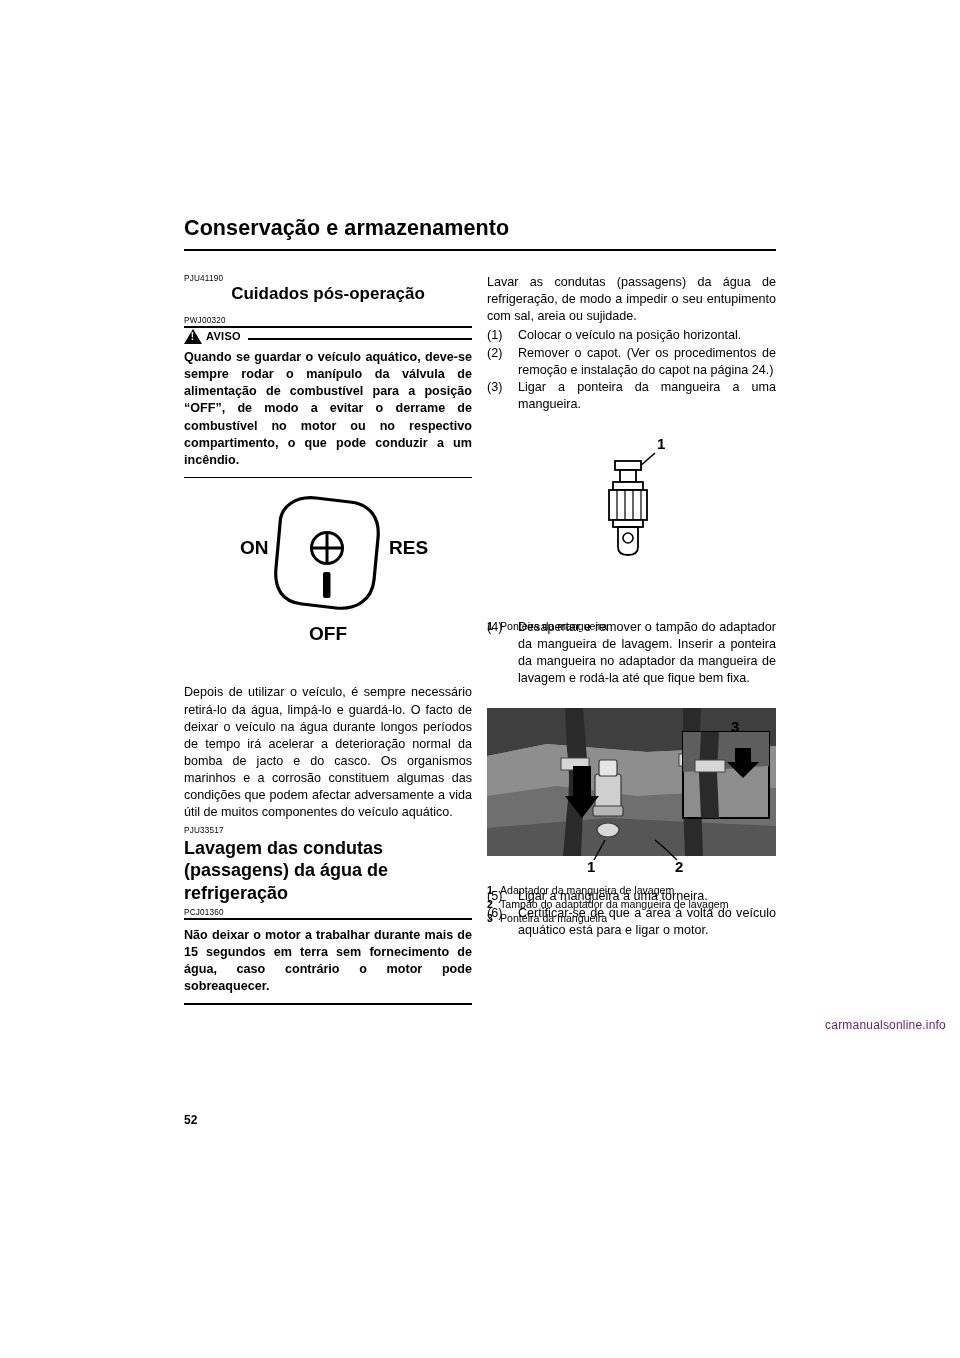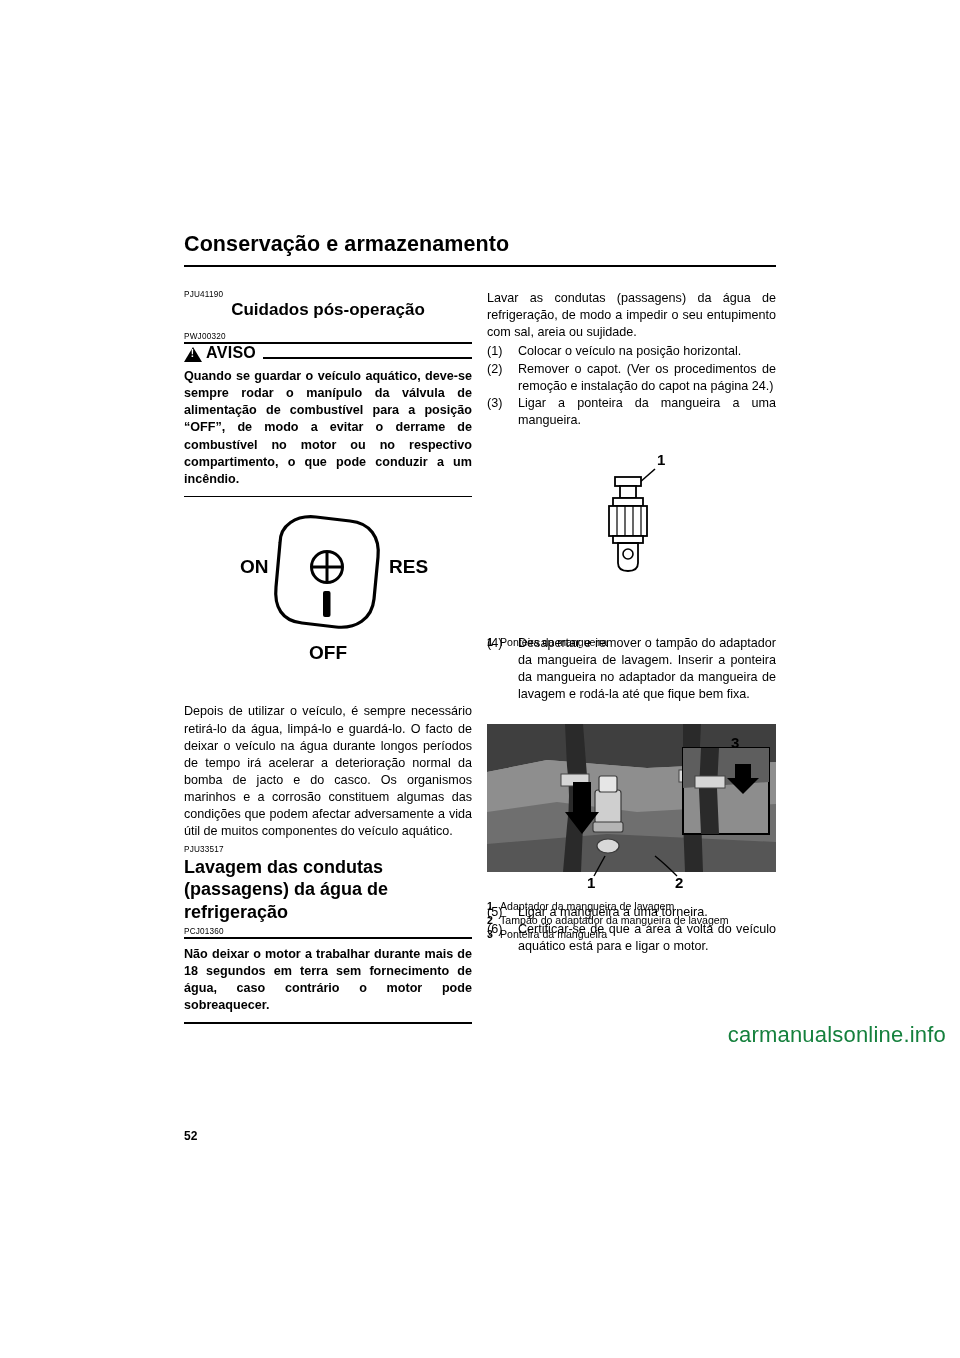--- a/index.html
+++ b/index.html
@@ -8,21 +8,21 @@
     width: 960px;
     height: 1358px;
     background: #ffffff;
     font-family: "Liberation Sans", sans-serif;
     color: #000;
     position: relative;
     overflow: hidden;
   }
   .page {
     position: absolute;
-    left: 0; top: 16px;
+    left: 0; top: 0;
     width: 960px; height: 1040px;
   }
   
   .page-title {
     position: absolute;
     left: 184px; top: 216px;
     font-size: 21.5px;
     font-weight: bold;
     letter-spacing: 0.1px;
   }
@@ -80,21 +80,21 @@
   .warn-rule-top {
     width: 100%; height: 1.6px; background: #000;
   }
   .warn-rule-bottom {
     width: 100%; height: 1.6px; background: #000; margin-top: 6px;
   }
   .aviso-label {
     display: inline-flex;
     align-items: center;
     gap: 4px;
-    font-size: 16px;
+    font-size: 11px;
     font-weight: bold;
     letter-spacing: 0.3px;
     background: #fff;
     padding-right: 7px;
   }
   .tri {
     display: inline-block;
     width: 0; height: 0;
     border-left: 9px solid transparent;
     border-right: 9px solid transparent;
@@ -165,22 +165,22 @@
   
   .page-number {
     position: absolute;
     left: 184px; top: 1113px;
     font-size: 12px;
     font-weight: bold;
   }
   .watermark {
     position: absolute;
     right: 14px; bottom: 8px;
-    font-size: 22px;
-    color: #15803d;
+    font-size: 12px;
+    color: #701a75;
     letter-spacing: 0.2px;
   }
 </style>
 </head>
 <body>
 
 <div class="page">
 
   <div class="page-title">Conservação e armazenamento</div>
   <div class="header-rule"></div>
@@ -217,21 +217,21 @@
     </div>
 
     <p class="body" style="margin-top:6px;">Depois de utilizar o veículo, é sempre necessário retirá-lo da água, limpá-lo e guardá-lo. O facto de deixar o veículo na água durante longos períodos de tempo irá acelerar a deterioração normal da bomba de jacto e do casco. Os organismos marinhos e a corrosão constituem algumas das condições que podem afectar adversamente a vida útil de muitos componentes do veículo aquático.</p>
 
     <div class="code" style="margin-top:5px;">PJU33517</div>
     <h3 class="subsection">Lavagem das condutas (passagens) da água de refrigeração</h3>
 
     <div class="warnbox" style="margin-top:4px;">
       <div class="code">PCJ01360</div>
       <div class="warn-rule-top"></div>
-      <p class="bold" style="margin-top:7px;">Não deixar o motor a trabalhar durante mais de 18 segundos em terra sem fornecimento de água, caso contrário o motor pode sobreaquecer.</p>
+      <p class="bold" style="margin-top:7px;">Não deixar o motor a trabalhar durante mais de 15 segundos em terra sem fornecimento de água, caso contrário o motor pode sobreaquecer.</p>
       <div class="warn-rule-bottom" style="margin-top:8px;"></div>
     </div>
 
   </div>
 
   <div class="col-right">
 
     <p class="body">Lavar as condutas (passagens) da água de refrigeração, de modo a impedir o seu entupimento com sal, areia ou sujidade.</p>
 
     <ol class="steps" style="margin-top:2px;">

